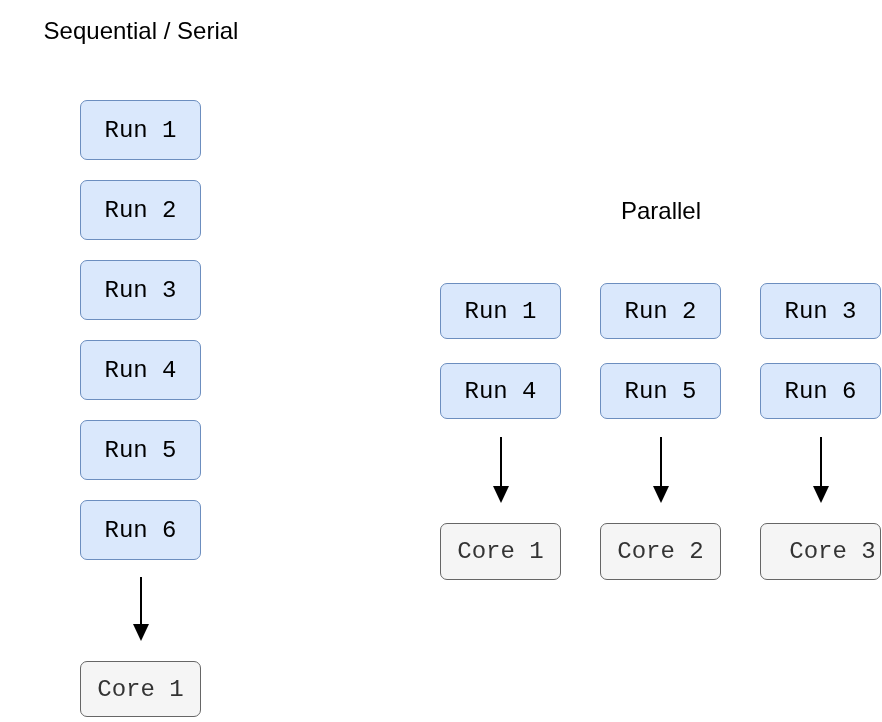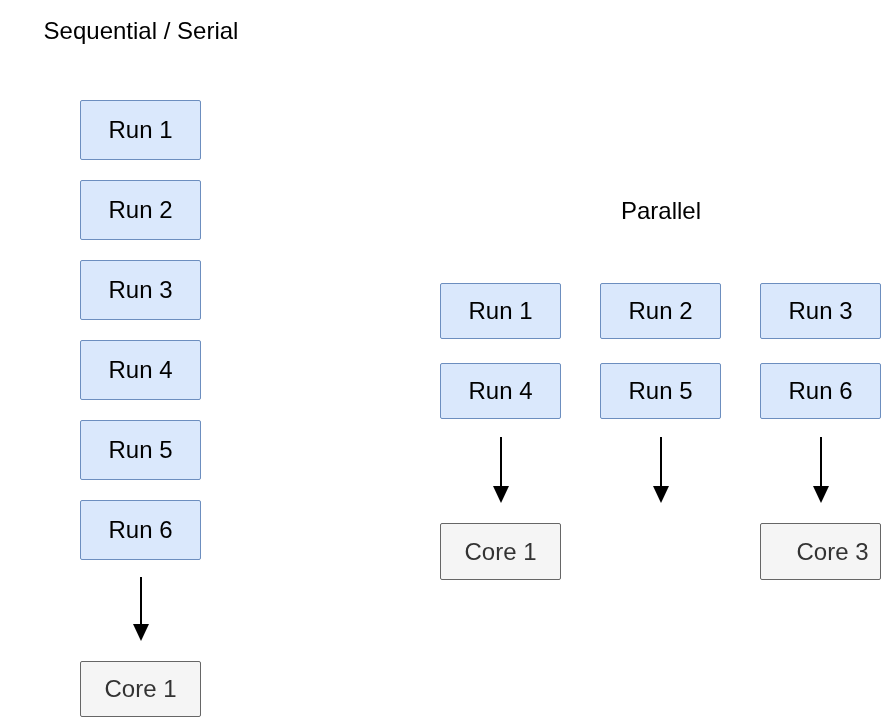--- a/index.html
+++ b/index.html
@@ -20,23 +20,24 @@
     white-space: nowrap;
   }
   .box {
     position: absolute;
     width: 121px;
     box-sizing: border-box;
     display: flex;
     align-items: center;
     justify-content: center;
     font-size: 24px;
-    border-radius: 2px;
+    border-radius: 7px;
     border: 1px solid;
     white-space: nowrap;
+    font-family: Liberation Mono, monospace;
   }
   .run {
     background: var(--run-fill, #dae8fc);
     border-color: var(--run-border, #6c8ebf);
     color: var(--run-text, #000000);
   }
   .core {
     background: var(--core-fill, #f5f5f5);
     border-color: var(--core-border, #666666);
     color: var(--core-text, #333333);
@@ -92,20 +93,21 @@
     <div class="head"></div>
   </div>
   <div class="box core" style="left:440px; top:523px; height:57px;">Core 1</div>
 
   <div class="box run" style="left:600px; top:283px; height:56px;">Run 2</div>
   <div class="box run" style="left:600px; top:363px; height:56px;">Run 5</div>
   <div class="arrow" style="left:652px; top:437px; height:66px;">
     <div class="stem"></div>
     <div class="head"></div>
   </div>
+  <div class="box core" style="left:600px; top:523px; height:57px;">Core 2</div>
 
   <div class="box run" style="left:760px; top:283px; height:56px;">Run 3</div>
   <div class="box run" style="left:760px; top:363px; height:56px;">Run 6</div>
   <div class="arrow" style="left:812px; top:437px; height:66px;">
     <div class="stem"></div>
     <div class="head"></div>
   </div>
   <div class="box core" style="left:760px; top:523px; height:57px;padding-left:24px;">Core 3</div>
 
 </div>

